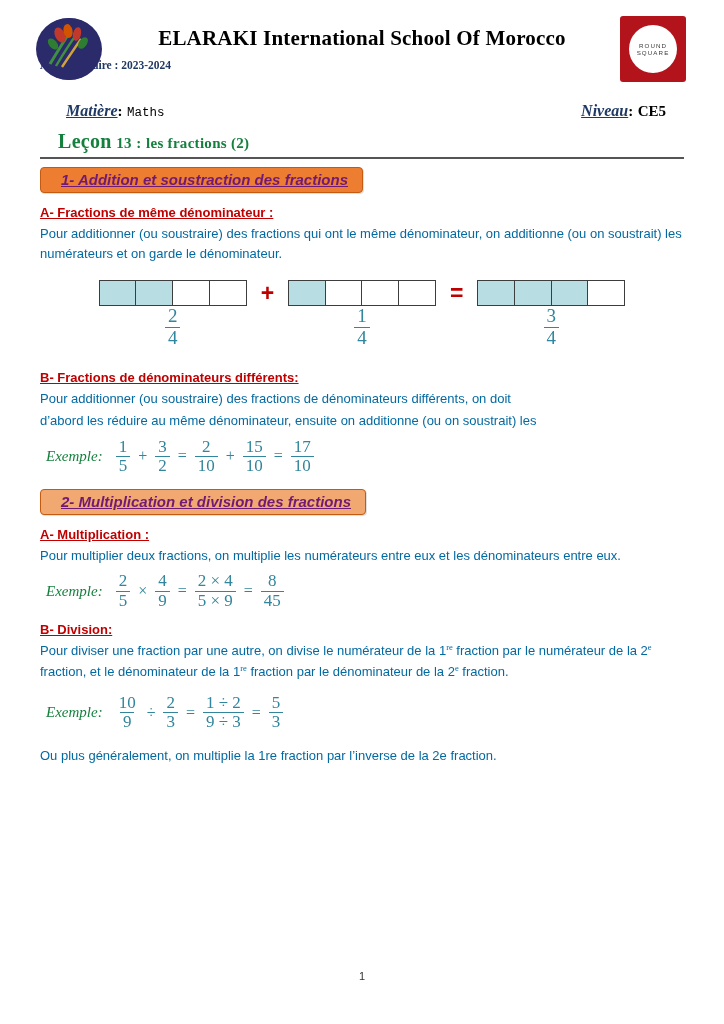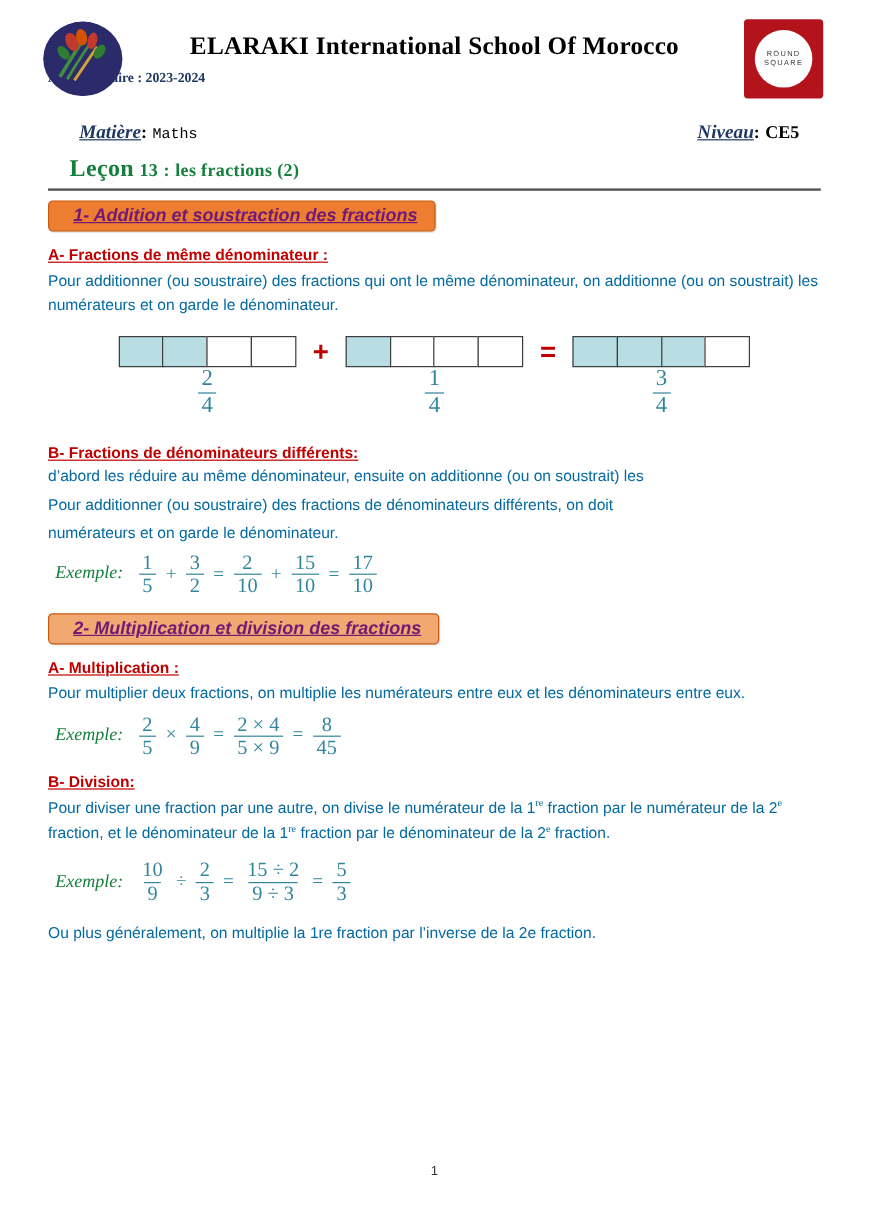--- a/index.html
+++ b/index.html
@@ -357,23 +357,22 @@
         <div class="cell"></div>
       </div>
       <div class="frac frac-under">
         <span class="num">3</span>
         <span class="den">4</span>
       </div>
     </div>
   </div>
 
   <div class="subhead" style="margin-top:22px;">B- Fractions de dénominateurs différents:</div>
+  <p class="body">Pour additionner (ou soustraire) des fractions de dénominateurs différents, on doit</p>
   <p class="body" style="margin-top:2px;">d’abord les réduire au même dénominateur, ensuite on additionne (ou on soustrait) les</p>
-  <p class="body">Pour additionner (ou soustraire) des fractions de dénominateurs différents, on doit</p>
-  <p class="body" style="margin-top:2px;">numérateurs et on garde le dénominateur.</p>
 
   
   <div class="mathline">
     <span class="exlabel">Exemple:</span>
     <span class="frac">
       <span class="num">1</span>
       <span class="den">5</span>
     </span>
     <span class="sym">+</span>
     <span class="frac">
@@ -437,21 +436,21 @@
       <span class="num">10</span>
       <span class="den">9</span>
     </span>
     <span class="sym">÷</span>
     <span class="frac">
       <span class="num">2</span>
       <span class="den">3</span>
     </span>
     <span class="sym">=</span>
     <span class="frac">
-      <span class="num">15 ÷ 2</span>
+      <span class="num">1 ÷ 2</span>
       <span class="den">9 ÷ 3</span>
     </span>
     <span class="sym">=</span>
     <span class="frac">
       <span class="num">5</span>
       <span class="den">3</span>
     </span>
   </div>
 
   <p class="body" style="margin-top:14px;">Ou plus généralement, on multiplie la 1re fraction par l’inverse de la 2e fraction.</p>

